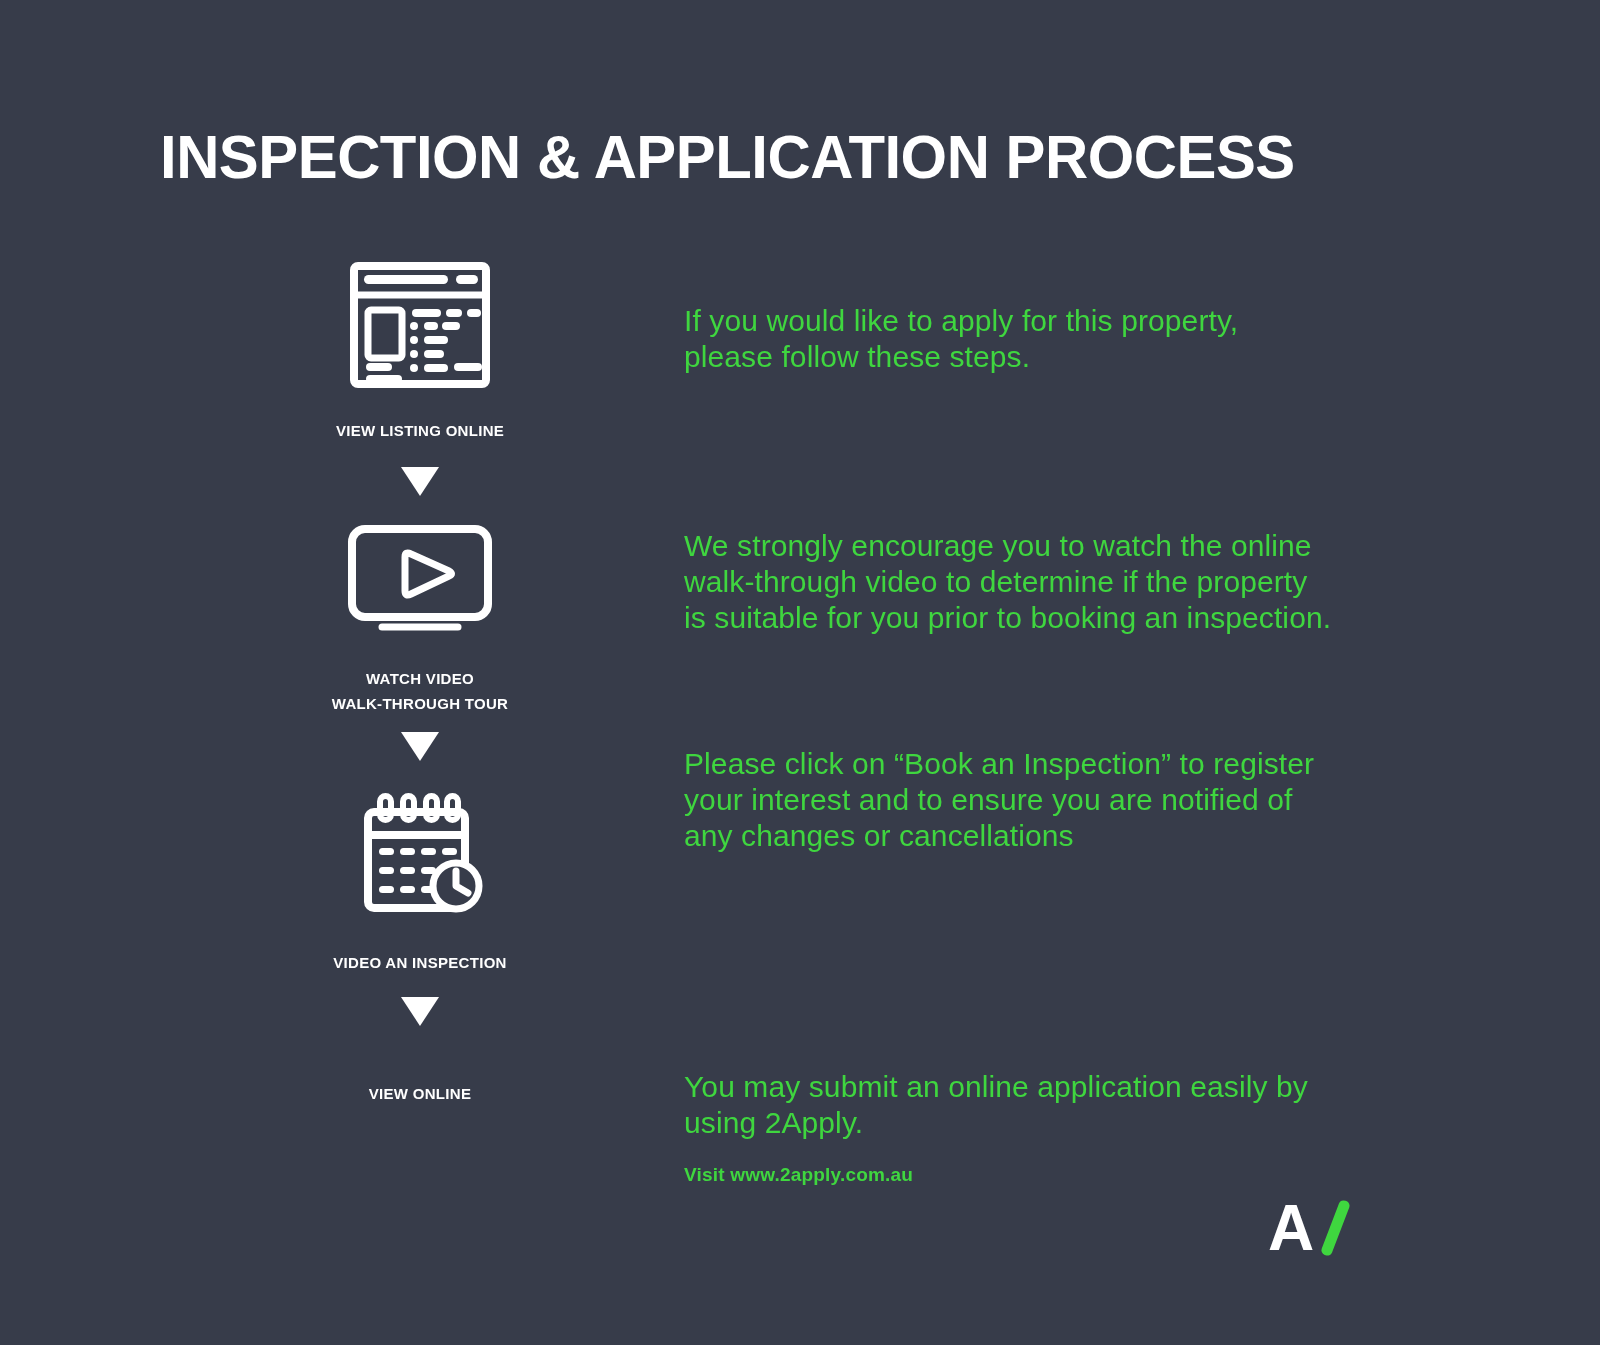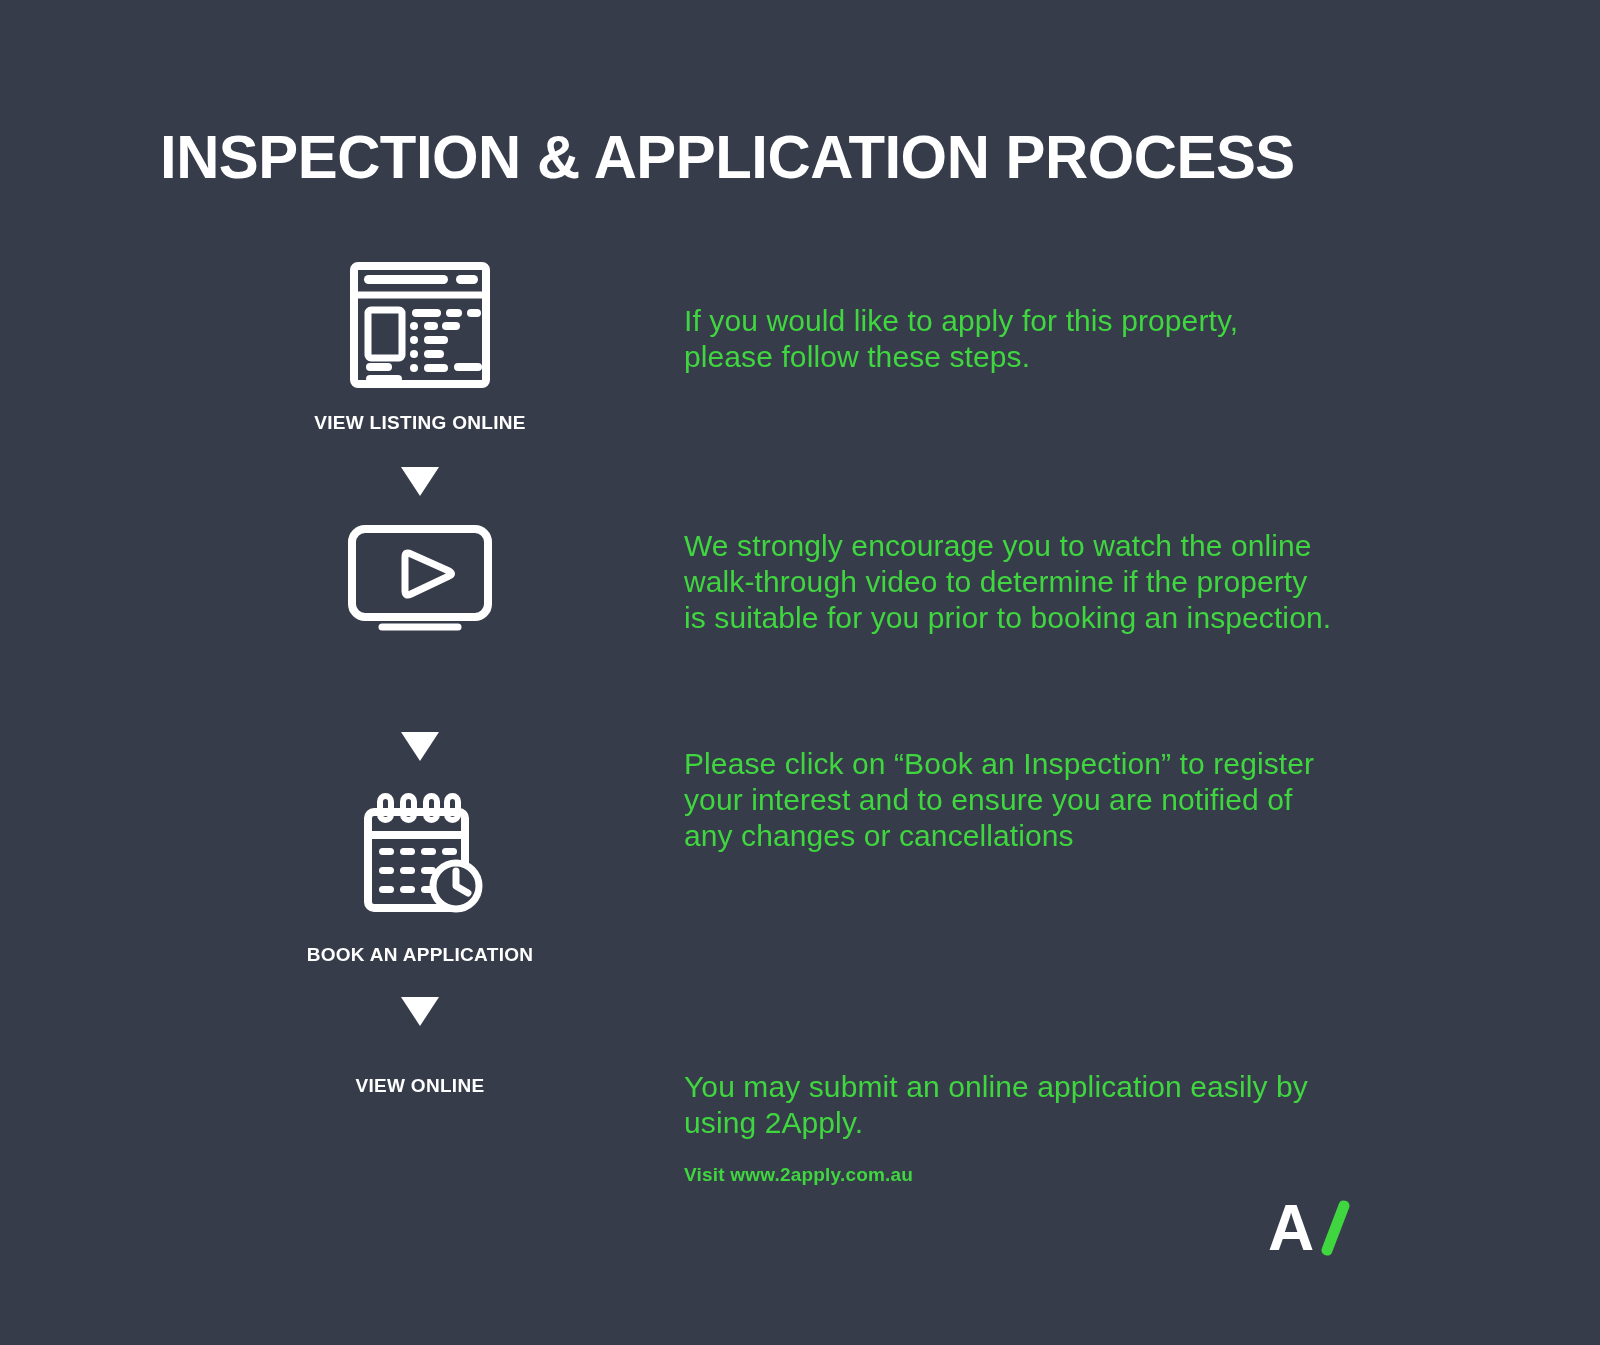--- a/index.html
+++ b/index.html
@@ -47,22 +47,22 @@
     position: absolute;
     left: 0;
     width: 300px;
     text-align: center;
   }
   .step-icon {
     display: block;
     margin: 0 auto;
   }
   .step-label {
-    margin-top: 18px;
-    font-size: 19px;
+    margin-top: 26px;
+    font-size: 15px;
     line-height: 25px;
     font-weight: 700;
     color: #ffffff;
     letter-spacing: 0.3px;
     white-space: pre-line;
   }
   .arrow {
     position: absolute;
     left: 0;
     width: 300px;
@@ -175,20 +175,22 @@
     </div>
 
     <div class="step" style="top:262px;">
       <span class="step-icon">
         <svg width="146" height="112" viewBox="0 0 146 112" fill="none">
           <rect x="5" y="5" width="136" height="88" rx="13" stroke="#ffffff" stroke-width="8"></rect>
           <path d="M58 33 L58 67 Q58 73 64 70 L102 52 Q107 50 102 47 L64 30 Q58 27 58 33 Z" stroke="#ffffff" stroke-width="7" stroke-linejoin="round" fill="none"></path>
           <line x1="35" y1="103" x2="111" y2="103" stroke="#ffffff" stroke-width="7" stroke-linecap="round"></line>
         </svg>
       </span>
+      <div class="step-label">WATCH VIDEO
+WALK-THROUGH TOUR</div>
     </div>
 
     <div class="arrow" style="top:470px;">
       <div class="arrow-glyph"></div>
     </div>
 
     <div class="step" style="top:528px;">
       <span class="step-icon">
         <svg width="142" height="130" viewBox="0 0 142 130" fill="none">
           <path d="M25 22 H110 a6 6 0 0 1 6 6 V112 a6 6 0 0 1 -6 6 H25 a6 6 0 0 1 -6 -6 V28 a6 6 0 0 1 6 -6 Z" stroke="#ffffff" stroke-width="8"></path>
@@ -206,21 +208,21 @@
           <rect x="72" y="77" width="15" height="7" rx="3.5" fill="#ffffff"></rect>
           <rect x="93" y="77" width="15" height="7" rx="3.5" fill="#ffffff"></rect>
           <rect x="30" y="96" width="15" height="7" rx="3.5" fill="#ffffff"></rect>
           <rect x="51" y="96" width="15" height="7" rx="3.5" fill="#ffffff"></rect>
           <rect x="72" y="96" width="15" height="7" rx="3.5" fill="#ffffff"></rect>
           <circle cx="107" cy="96" r="25" fill="#373c4a"></circle>
           <circle cx="107" cy="96" r="23" stroke="#ffffff" stroke-width="7"></circle>
           <path d="M107 81 L107 96 L119 103" stroke="#ffffff" stroke-width="7" stroke-linecap="round" stroke-linejoin="round" fill="none"></path>
         </svg>
       </span>
-      <div class="step-label">BOOK AN APPLICATION</div>
+      <div class="step-label">VIDEO AN INSPECTION</div>
     </div>
 
     <div class="arrow" style="top:735px;">
       <div class="arrow-glyph"></div>
     </div>
 
     <div class="step" style="top:793px;">
       <div class="step-label">VIEW ONLINE</div>
     </div>
 

